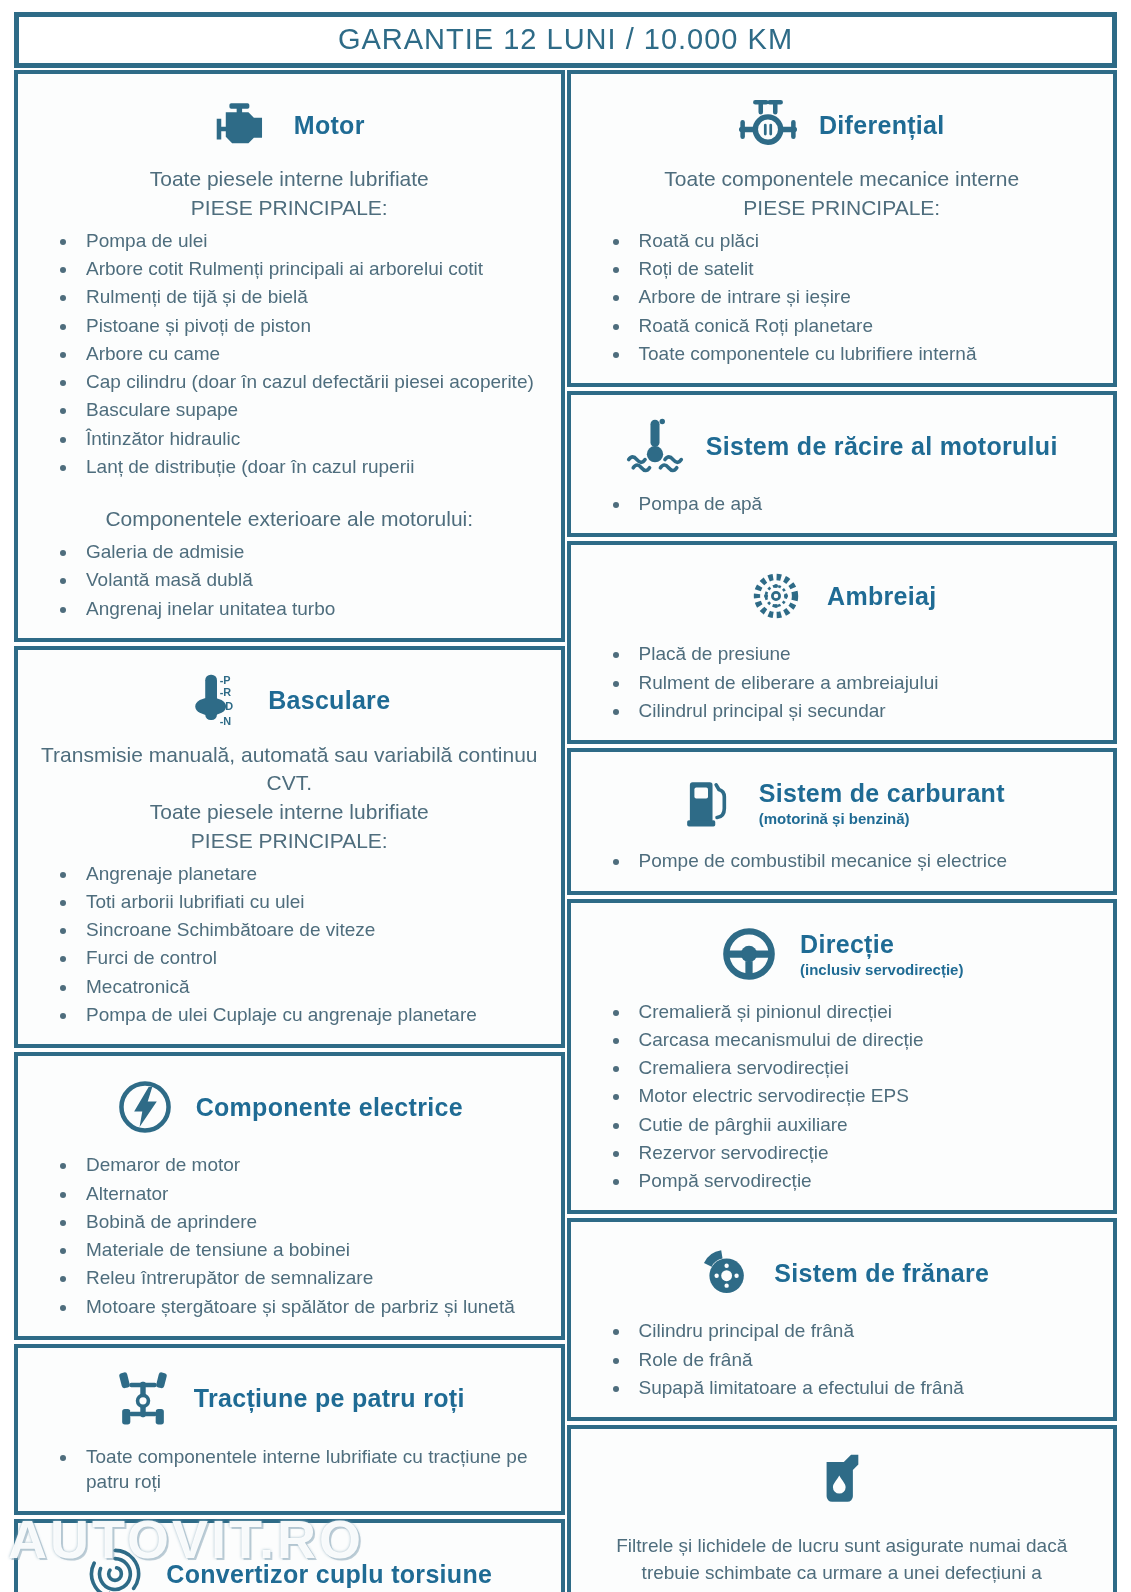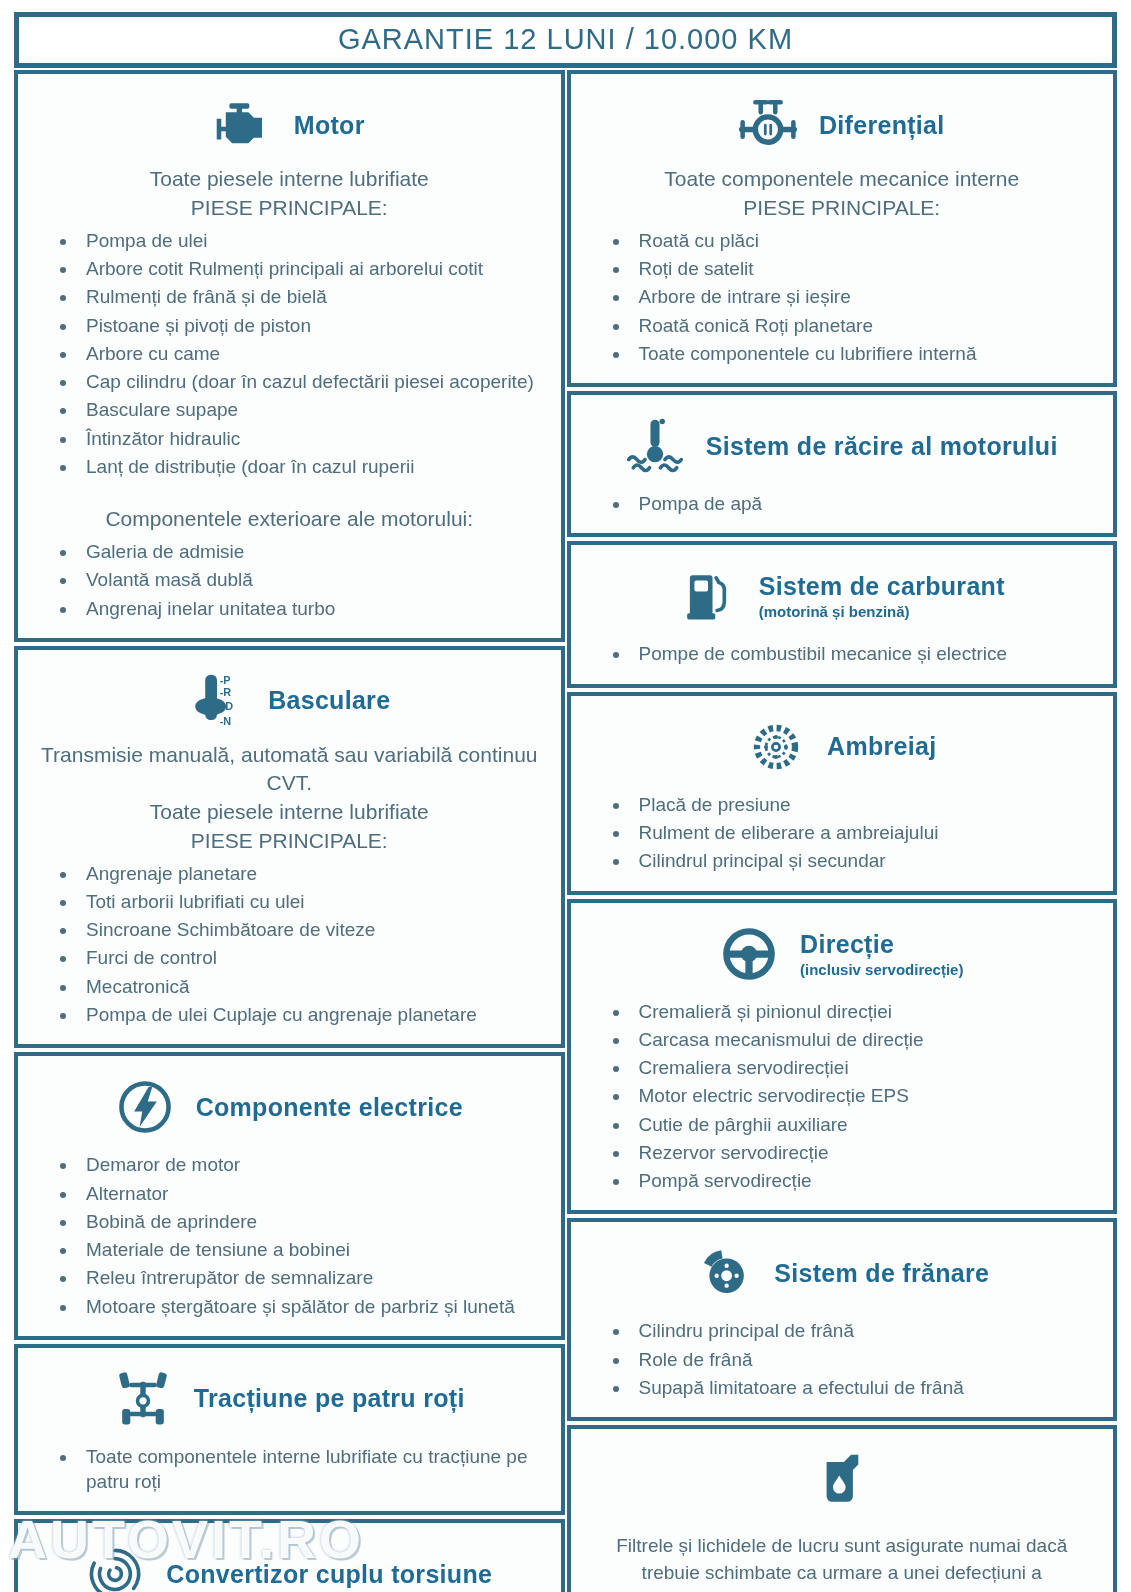--- a/index.html
+++ b/index.html
@@ -87,21 +87,21 @@
             </span>
             <div class="head-text">
               <div class="h-title">Motor</div>
             </div>
           </div>
           <div class="intro">Toate piesele interne lubrifiate</div>
           <div class="intro">PIESE PRINCIPALE:</div>
           <ul class="items">
             <li>Pompa de ulei</li>
             <li>Arbore cotit Rulmenți principali ai arborelui cotit</li>
-            <li>Rulmenți de frână și de bielă</li>
+            <li>Rulmenți de tijă și de bielă</li>
             <li>Pistoane și pivoți de piston</li>
             <li>Arbore cu came</li>
             <li>Cap cilindru (doar în cazul defectării piesei acoperite)</li>
             <li>Basculare supape</li>
             <li>Întinzător hidraulic</li>
             <li>Lanț de distribuție (doar în cazul ruperii</li>
           </ul>
           <div class="intro mid">Componentele exterioare ale motorului:</div>
           <ul class="items">
             <li>Galeria de admisie</li>
@@ -257,41 +257,20 @@
             </div>
           </div>
           <ul class="items">
             <li>Pompa de apă</li>
           </ul>
         </div>
         <div class="box">
           <div class="head">
             <span class="icon">
               <svg viewBox="0 0 64 64">
-                <g fill="currentColor">
-                  <rect x="12" y="9" width="25" height="44" rx="3"></rect>
-                  <rect x="9" y="51" width="31" height="7" rx="2"></rect>
-                </g>
-                <rect x="17" y="15" width="15" height="12" rx="2" fill="#fcfdfd"></rect>
-                <path d="M42 48 q8 -1 8 -10 v-13 q0 -6 -6 -8 l-3 -5" fill="none" stroke="currentColor" stroke-width="4" stroke-linecap="round"></path>
-              </svg>
-            </span>
-            <div class="head-text">
-              <div class="h-title">Sistem de carburant</div>
-              <div class="h-sub">(motorină și benzină)</div>
-            </div>
-          </div>
-          <ul class="items">
-            <li>Pompe de combustibil mecanice și electrice</li>
-          </ul>
-        </div>
-        <div class="box">
-          <div class="head">
-            <span class="icon">
-              <svg viewBox="0 0 64 64">
                 <g stroke="currentColor" fill="none">
                   <circle cx="32" cy="32" r="21" stroke-width="7" stroke-dasharray="5 4"></circle>
                   <circle cx="32" cy="32" r="11" stroke-width="3" stroke-dasharray="3 3"></circle>
                   <circle cx="32" cy="32" r="4" stroke-width="3"></circle>
                 </g>
                 <g fill="currentColor">
                   <circle cx="32" cy="21" r="2.3"></circle>
                   <circle cx="43" cy="32" r="2.3"></circle>
                   <circle cx="32" cy="43" r="2.3"></circle>
                   <circle cx="21" cy="32" r="2.3"></circle>
@@ -299,20 +278,41 @@
               </svg>
             </span>
             <div class="head-text">
               <div class="h-title">Ambreiaj</div>
             </div>
           </div>
           <ul class="items">
             <li>Placă de presiune</li>
             <li>Rulment de eliberare a ambreiajului</li>
             <li>Cilindrul principal și secundar</li>
+          </ul>
+        </div>
+        <div class="box">
+          <div class="head">
+            <span class="icon">
+              <svg viewBox="0 0 64 64">
+                <g fill="currentColor">
+                  <rect x="12" y="9" width="25" height="44" rx="3"></rect>
+                  <rect x="9" y="51" width="31" height="7" rx="2"></rect>
+                </g>
+                <rect x="17" y="15" width="15" height="12" rx="2" fill="#fcfdfd"></rect>
+                <path d="M42 48 q8 -1 8 -10 v-13 q0 -6 -6 -8 l-3 -5" fill="none" stroke="currentColor" stroke-width="4" stroke-linecap="round"></path>
+              </svg>
+            </span>
+            <div class="head-text">
+              <div class="h-title">Sistem de carburant</div>
+              <div class="h-sub">(motorină și benzină)</div>
+            </div>
+          </div>
+          <ul class="items">
+            <li>Pompe de combustibil mecanice și electrice</li>
           </ul>
         </div>
         <div class="box">
           <div class="head">
             <span class="icon">
               <svg viewBox="0 0 64 64">
                 <circle cx="32" cy="32" r="25" fill="none" stroke="currentColor" stroke-width="7"></circle>
                 <circle cx="32" cy="32" r="9" fill="currentColor"></circle>
                 <g stroke="currentColor" stroke-width="8">
                   <path d="M8 32 h17 M39 32 h17 M32 40 v17"></path>

